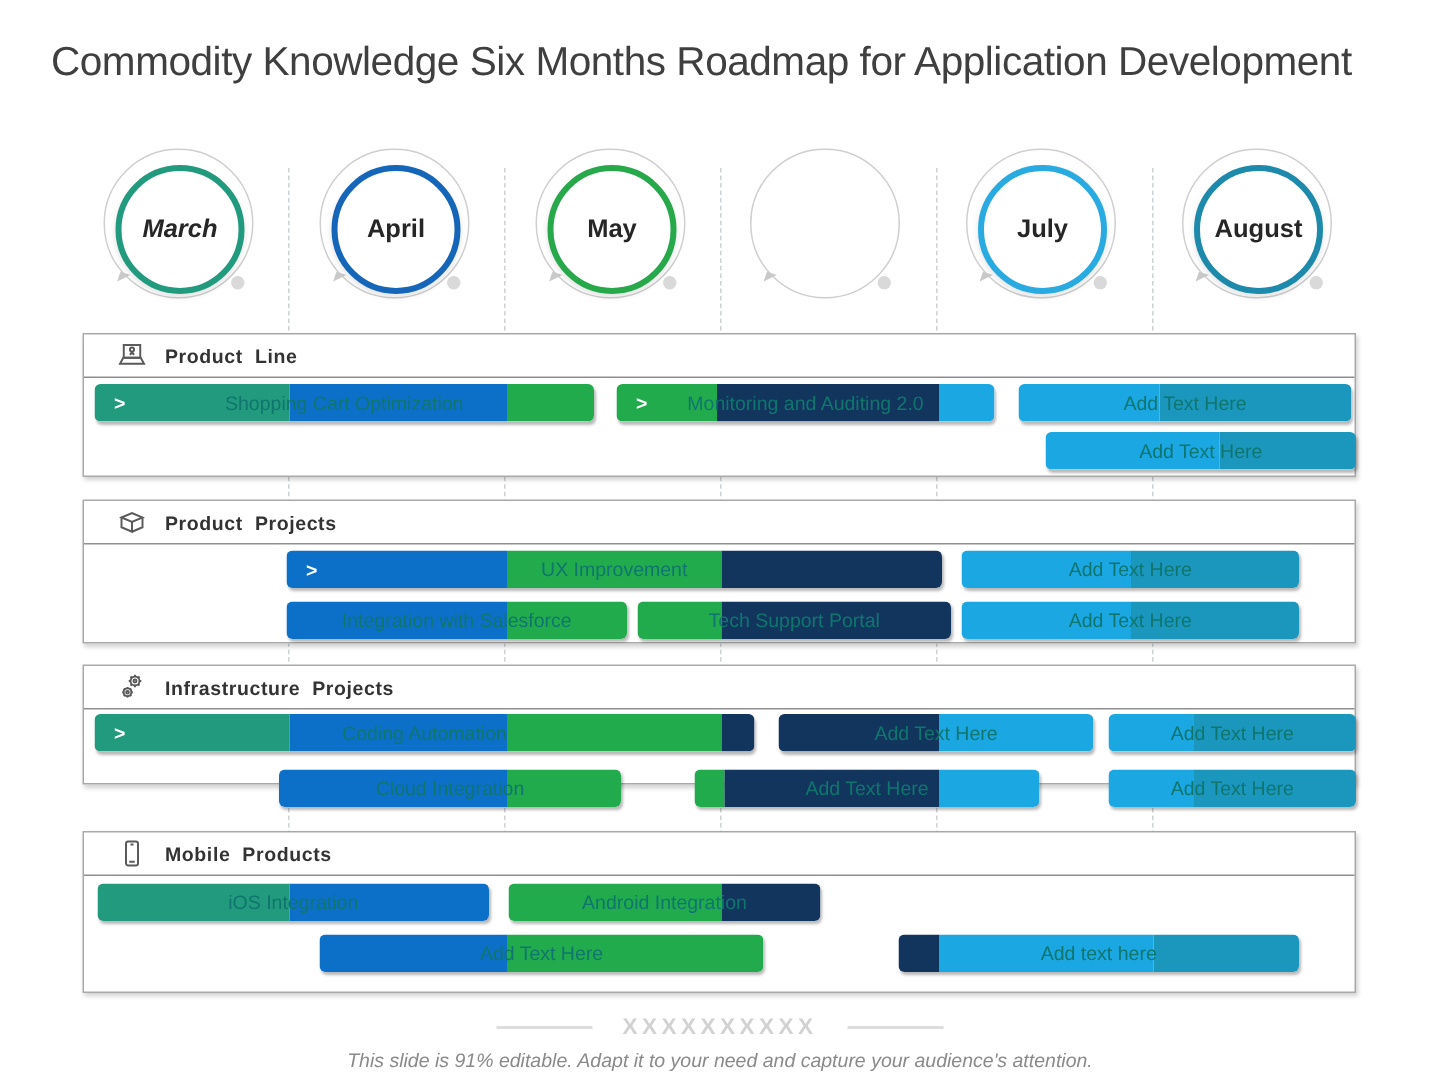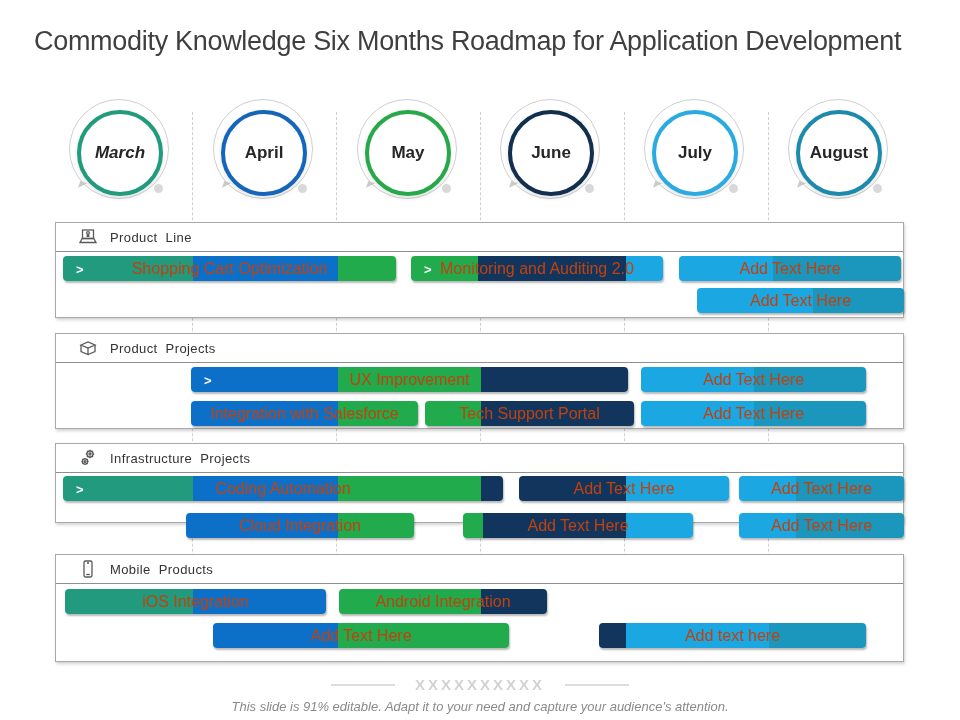--- a/index.html
+++ b/index.html
@@ -22,29 +22,29 @@
   .month .dot{position:absolute;right:7px;bottom:9px;width:9px;height:9px;border-radius:50%;background:#d9d9d9;}
   .month .arrow{position:absolute;left:9px;bottom:13px;width:0;height:0;
                 border-top:7px solid #c9c9c9;border-right:7px solid transparent;transform:rotate(18deg);}
 
   
   .section{position:absolute;left:55px;width:849px;background:#fff;border:1px solid #a9a9a9;
            box-shadow:1px 2px 3px rgba(0,0,0,.18);z-index:1;box-sizing:border-box;}
   .sec-head{height:28px;border-bottom:1px solid #8f8f8f;display:flex;align-items:center;}
   .sec-icon{margin-left:22px;width:20px;height:20px;flex:none;}
   .sec-icon svg{width:20px;height:20px;stroke:#5a5a5a;fill:none;stroke-width:1.3;}
-  .sec-title{margin-left:12px;font-size:13px;font-weight:normal;color:#333;letter-spacing:.4px;word-spacing:4px;}
+  .sec-title{margin-left:12px;font-size:13px;font-weight:bold;color:#333;letter-spacing:.4px;word-spacing:4px;}
   .sec-body{position:relative;}
 
   
   .bar{position:absolute;height:25px;border-radius:4px;display:flex;overflow:hidden;
        box-shadow:1px 2px 2px rgba(0,0,0,.28);}
   .seg{height:100%;flex:none;}
   .bar-label{position:absolute;left:0;right:0;top:0;bottom:0;display:flex;align-items:center;
-             justify-content:center;color:#c2410c;font-size:16px;white-space:nowrap;}
+             justify-content:center;color:#0f766e;font-size:13px;white-space:nowrap;}
   .chev{position:absolute;left:13px;top:50%;transform:translateY(-50%);color:#fff;
         font-weight:bold;font-size:13px;}
 
   
   .watermark{position:absolute;top:676px;left:0;right:0;display:flex;align-items:center;
              justify-content:center;gap:20px;}
   .wline{width:64px;height:2px;background:#dcdcdc;}
   .wtext{color:#d2d2d2;font-size:15px;font-weight:bold;letter-spacing:3px;}
   .caption{position:absolute;top:699px;left:0;right:0;text-align:center;font-style:italic;
            font-size:13px;color:#8a8a8a;}
@@ -82,23 +82,20 @@
     <div class="arc"></div>
     <div class="arrow"></div>
     <div class="ring" style="border-color: rgb(39, 168, 74);">
       <span class="mlabel">May</span>
     </div>
     <div class="dot"></div>
   </div>
   <div class="month" style="left:501px">
     <div class="arc"></div>
     <div class="arrow"></div>
-    <div class="ring" style="border-color: rgb(18, 47, 78);">
-      <span class="mlabel">June</span>
-    </div>
     <div class="dot"></div>
   </div>
   <div class="month" style="left:645px">
     <div class="arc"></div>
     <div class="arrow"></div>
     <div class="ring" style="border-color: rgb(41, 170, 225);">
       <span class="mlabel">July</span>
     </div>
     <div class="dot"></div>
   </div>

